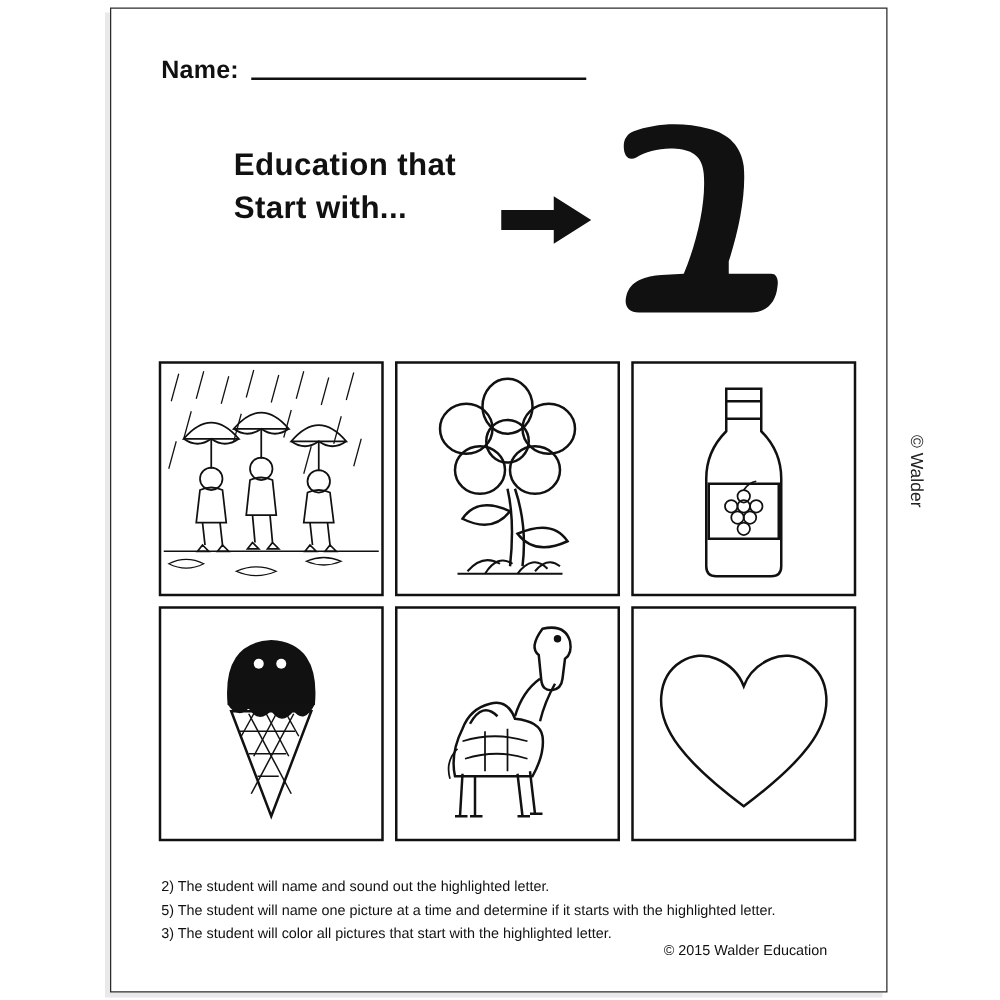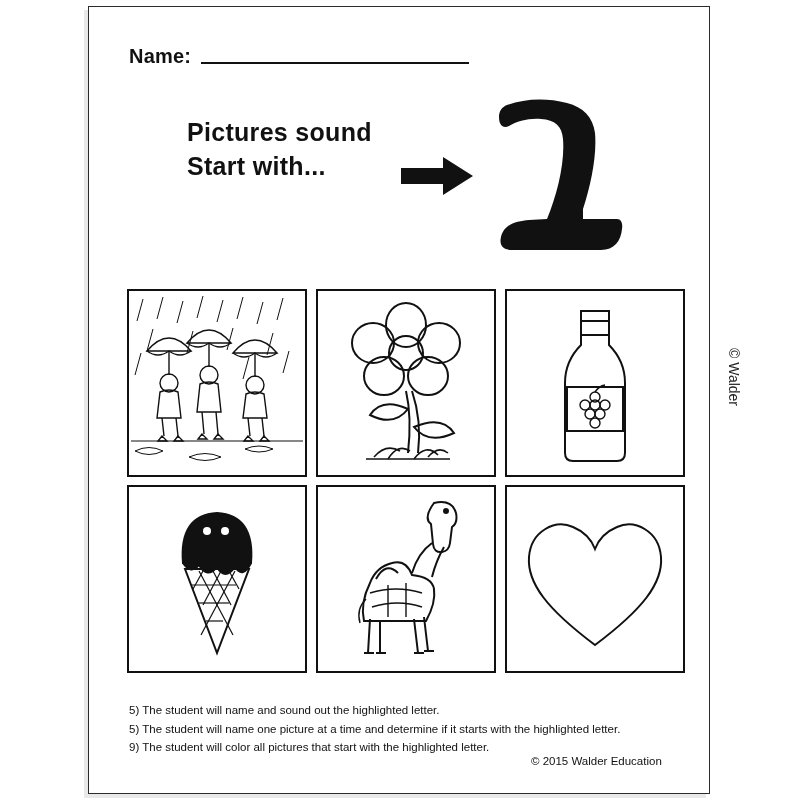--- a/index.html
+++ b/index.html
@@ -161,21 +161,21 @@
 
   <div class="sheet-shadow"></div>
   <div class="sheet">
 
     <div class="name-row">
       <span class="name-label">Name:</span>
       <span class="name-line"></span>
     </div>
 
     <div class="title-block">
-      <div class="title-line">Pictures sound</div>
+      <div class="title-line">Education that</div>
       <div class="title-line">Start with...</div>
     </div>
 
     <div class="arrow">
       <svg viewBox="0 0 76 42" xmlns="http://www.w3.org/2000/svg">
         <path d="M2 13 L44 13 L44 2 L74 21 L44 40 L44 29 L2 29 Z" fill="#111"></path>
       </svg>
     </div>
 
     <div class="letter">
@@ -358,23 +358,23 @@
                    C 78 45, 85 54, 88 62
                    C 91 54, 98 45, 110 40
                    C 128 32, 152 44, 154 70
                    C 156 96, 136 122, 88 158 Z"></path>
         </svg>
       </div>
 
     </div>
 
     <div class="instructions">
-      <div>5) The student will name and sound out the highlighted letter.</div>
+      <div>2) The student will name and sound out the highlighted letter.</div>
       <div>5) The student will name one picture at a time and determine if it starts with the highlighted letter.</div>
-      <div>9) The student will color all pictures that start with the highlighted letter.</div>
+      <div>3) The student will color all pictures that start with the highlighted letter.</div>
     </div>
 
     <div class="copyright-inline">© 2015 Walder Education</div>
 
   </div>
 
   <div class="side-mark">© Walder</div>
 
 </div>
 

